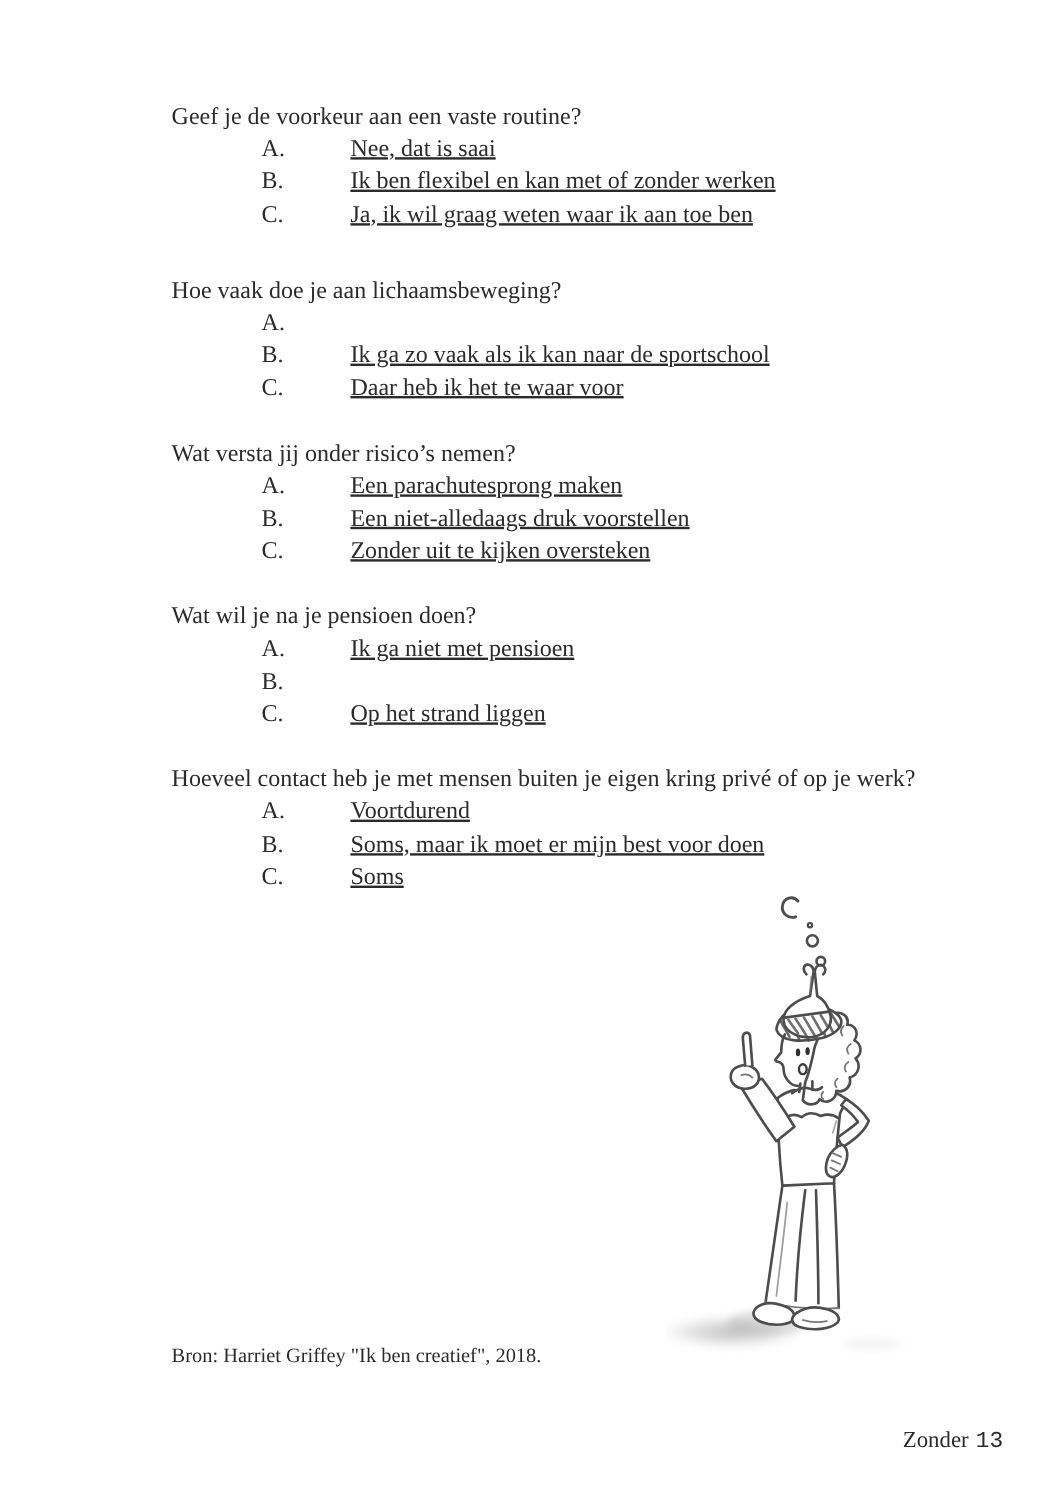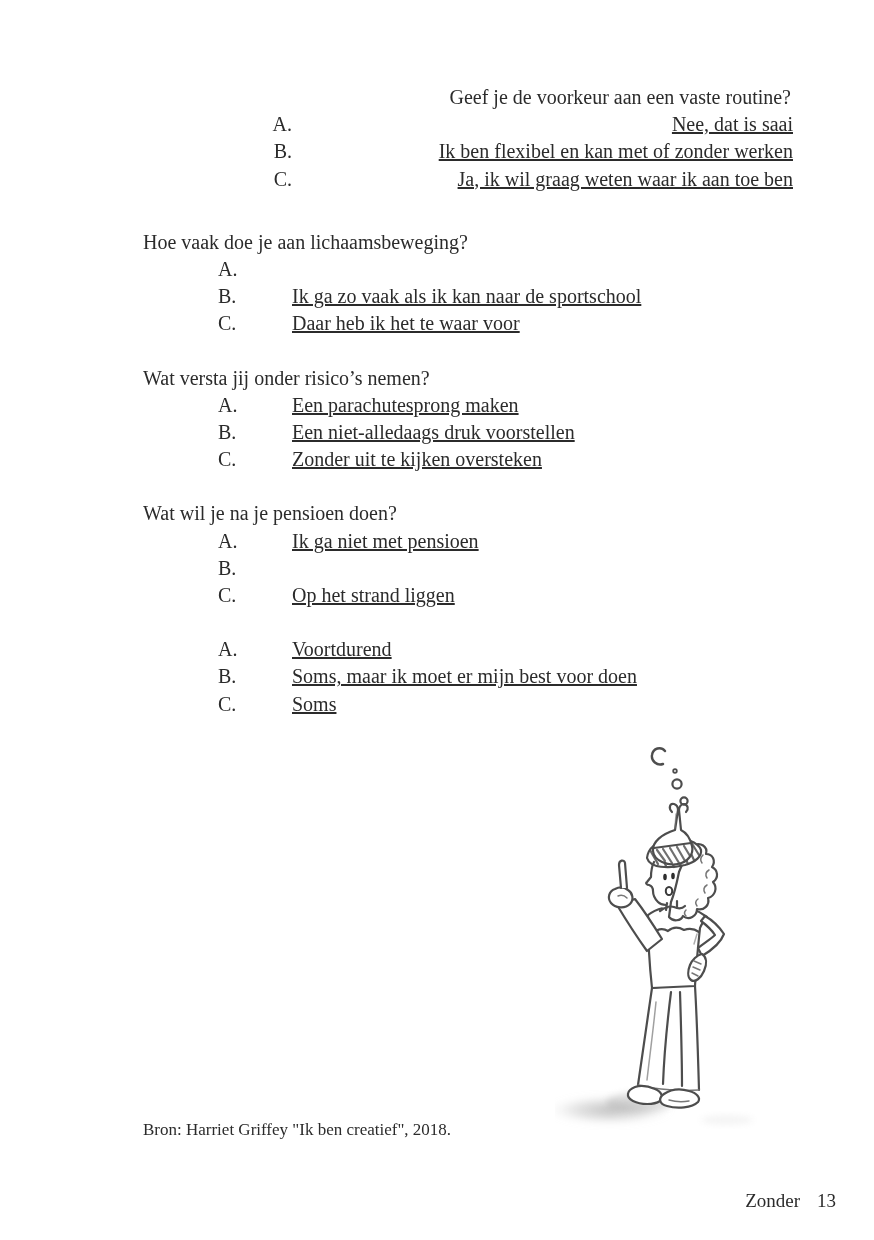--- a/index.html
+++ b/index.html
@@ -6,29 +6,29 @@
   body{
     width:874px;height:1240px;position:relative;overflow:hidden;
     background:#ffffff;color:#2b2b2b;
     font-family:"Liberation Serif","DejaVu Serif",serif;
   }
   .questions{
     position:absolute;left:143px;top:84px;width:650px;
     font-size:20px;line-height:27.2px;
   }
   .q-block{margin:0 0 27px 0;}
-  .q-block.gap-lg{margin-bottom:36px;text-align:right;}
+  .q-block.gap-lg{margin-bottom:36px;}
   .q-text{margin:0;max-width:648px;}
   .opt-row{display:flex;}
   .opt-label{display:inline-block;margin-left:75px;width:74px;flex:0 0 74px;}
   .opt-text{flex:1;text-decoration:underline;}
   .illustration{position:absolute;left:555px;top:742px;}
   .source{position:absolute;left:143px;top:1119px;font-size:17px;line-height:22px;}
   .footer{position:absolute;right:38px;top:1190px;font-size:19px;}
-  .footer .pagenum{margin-left:17px;}
+  .footer .pagenum{margin-left:6px;font-family:Liberation Mono, monospace;}
   svg .stroke{fill:none;stroke:#4d4d4d;stroke-width:2.2;stroke-linecap:round;stroke-linejoin:round;}
   svg .stroke-light{fill:none;stroke:#777777;stroke-width:1.5;stroke-linecap:round;}
   svg .fill-white{fill:#ffffff;}
 </style>
 </head>
 <body>
 
 <div class="questions">
 
   <div class="q-block gap-lg">
@@ -87,20 +87,21 @@
     <div class="opt-row">
       <span class="opt-label">B.</span>
     </div>
     <div class="opt-row">
       <span class="opt-label">C.</span>
       <span class="opt-text">Op het strand liggen</span>
     </div>
   </div>
 
   <div class="q-block">
+    <p class="q-text">Hoeveel contact heb je met mensen buiten je eigen kring privé of op je werk?</p>
     <div class="opt-row">
       <span class="opt-label">A.</span>
       <span class="opt-text">Voortdurend</span>
     </div>
     <div class="opt-row">
       <span class="opt-label">B.</span>
       <span class="opt-text">Soms, maar ik moet er mijn best voor doen</span>
     </div>
     <div class="opt-row">
       <span class="opt-label">C.</span>

